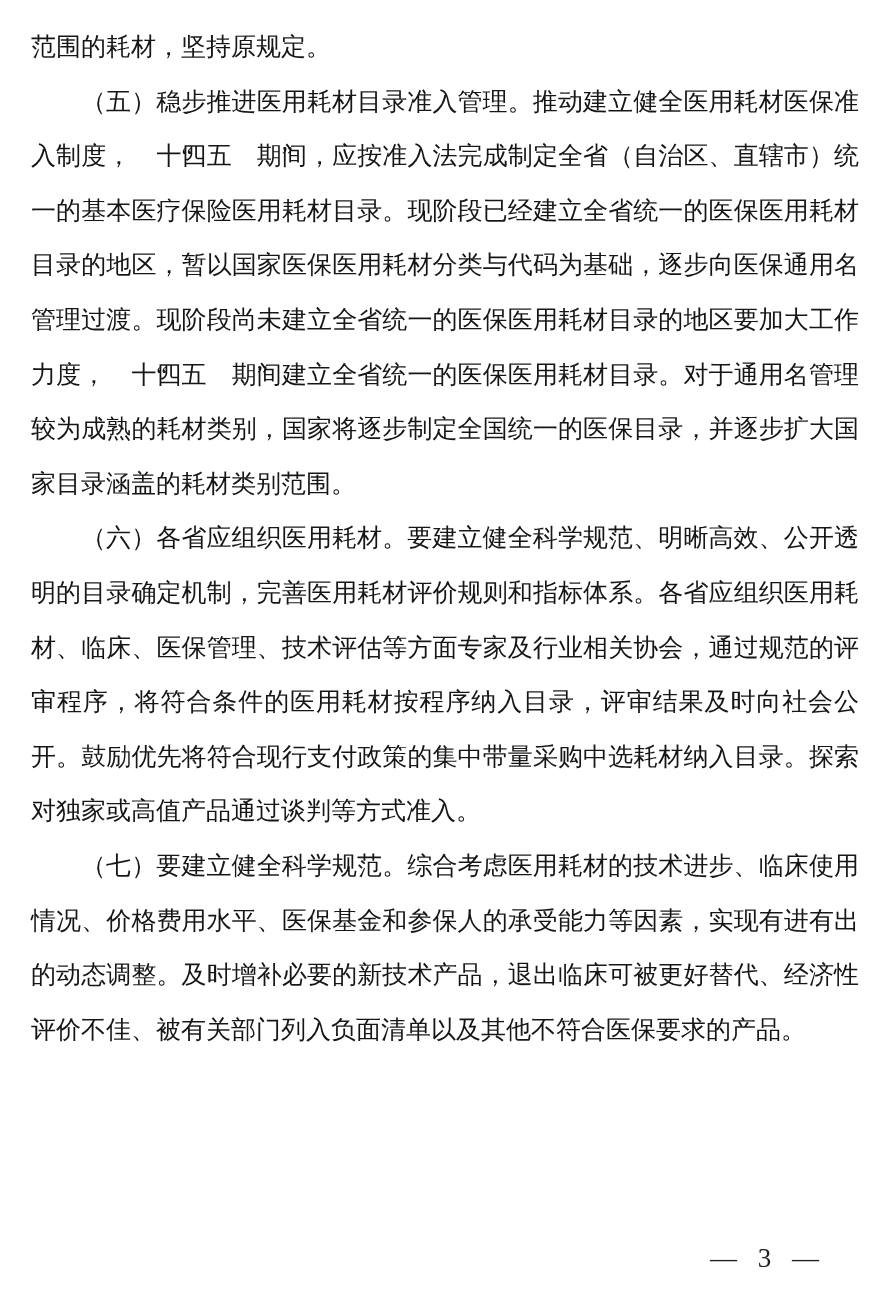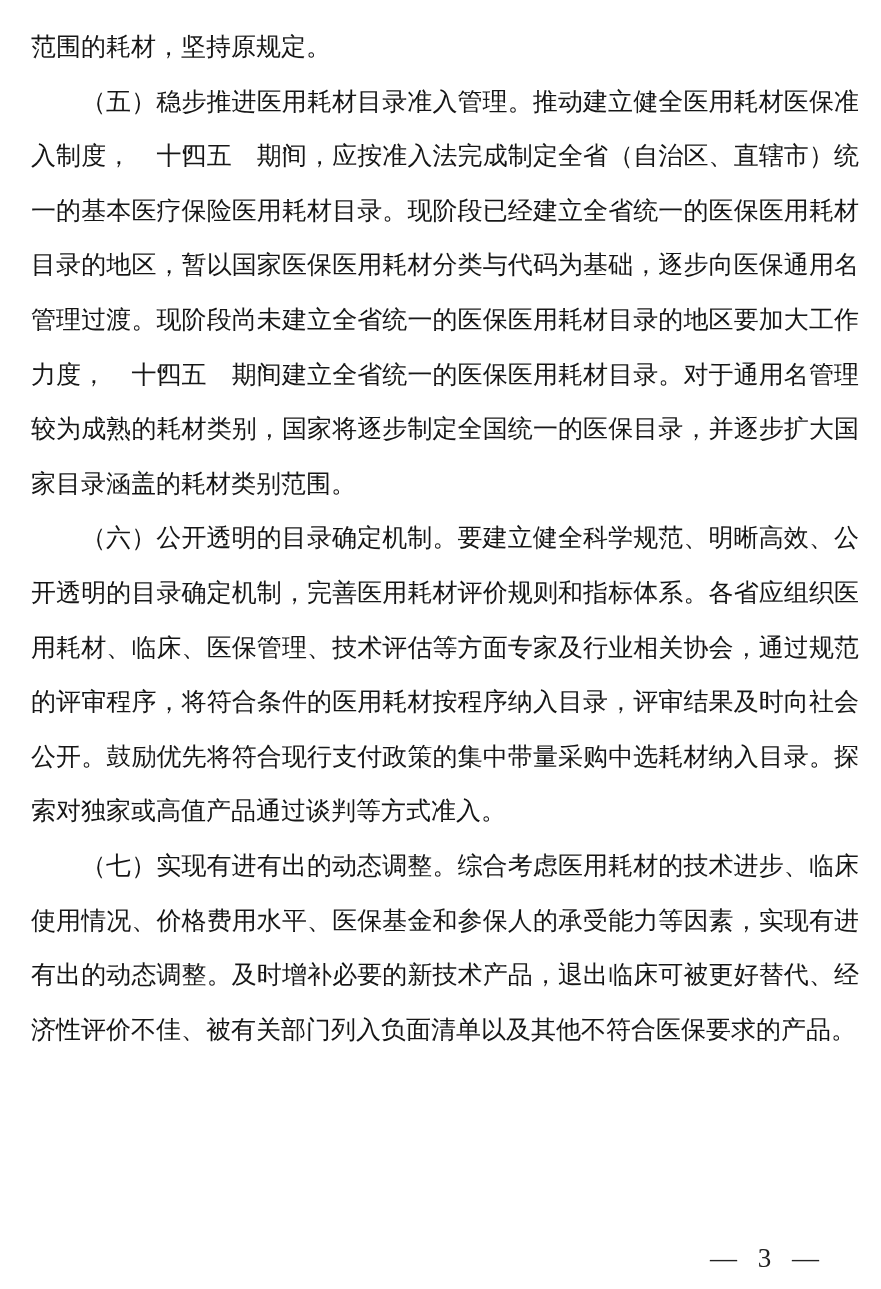--- a/index.html
+++ b/index.html
@@ -62,17 +62,17 @@
     white-space: pre;
   }
 </style>
 </head>
 <body>
 
 <div class="page">
   <div class="doc-body">
       <p class="para"><span class="seg">范围的耗材，坚持原规定。</span></p>
       <p class="para indent"><span class="seg bold">（五）稳步推进医用耗材目录准入管理。</span><span class="seg">推动建立健全医用耗材医保准入制度，<span class="fwq">“</span>十四五<span class="fwq">”</span>期间，应按准入法完成制定全省（自治区、直辖市）统一的基本医疗保险医用耗材目录。现阶段已经建立全省统一的医保医用耗材目录的地区，暂以国家医保医用耗材分类与代码为基础，逐步向医保通用名管理过渡。现阶段尚未建立全省统一的医保医用耗材目录的地区要加大工作力度，<span class="fwq">“</span>十四五<span class="fwq">”</span>期间建立全省统一的医保医用耗材目录。对于通用名管理较为成熟的耗材类别，国家将逐步制定全国统一的医保目录，并逐步扩大国家目录涵盖的耗材类别范围。</span></p>
-      <p class="para indent"><span class="seg bold">（六）公开透明的目录确定机制。</span><span class="seg">要建立健全科学规范、明晰高效、公开透明的目录确定机制，完善医用耗材评价规则和指标体系。各省应组织医用耗材、临床、医保管理、技术评估等方面专家及行业相关协会，通过规范的评审程序，将符合条件的医用耗材按程序纳入目录，评审结果及时向社会公开。鼓励优先将符合现行支付政策的集中带量采购中选耗材纳入目录。探索对独家或高值产品通过谈判等方式准入。</span></p>
-      <p class="para indent"><span class="seg bold">（七）实现有进有出的动态调整。</span><span class="seg">综合考虑医用耗材的技术进步、临床使用情况、价格费用水平、医保基金和参保人的承受能力等因素，实现有进有出的动态调整。及时增补必要的新技术产品，退出临床可被更好替代、经济性评价不佳、被有关部门列入负面清单以及其他不符合医保要求的产品。</span></p>
+      <p class="para indent"><span class="seg bold">（六）各省应组织医用耗材。</span><span class="seg">要建立健全科学规范、明晰高效、公开透明的目录确定机制，完善医用耗材评价规则和指标体系。各省应组织医用耗材、临床、医保管理、技术评估等方面专家及行业相关协会，通过规范的评审程序，将符合条件的医用耗材按程序纳入目录，评审结果及时向社会公开。鼓励优先将符合现行支付政策的集中带量采购中选耗材纳入目录。探索对独家或高值产品通过谈判等方式准入。</span></p>
+      <p class="para indent"><span class="seg bold">（七）要建立健全科学规范。</span><span class="seg">综合考虑医用耗材的技术进步、临床使用情况、价格费用水平、医保基金和参保人的承受能力等因素，实现有进有出的动态调整。及时增补必要的新技术产品，退出临床可被更好替代、经济性评价不佳、被有关部门列入负面清单以及其他不符合医保要求的产品。</span></p>
     </div>
   <div class="page-number">— 3 —</div>
 </div>
 
 </body></html>

